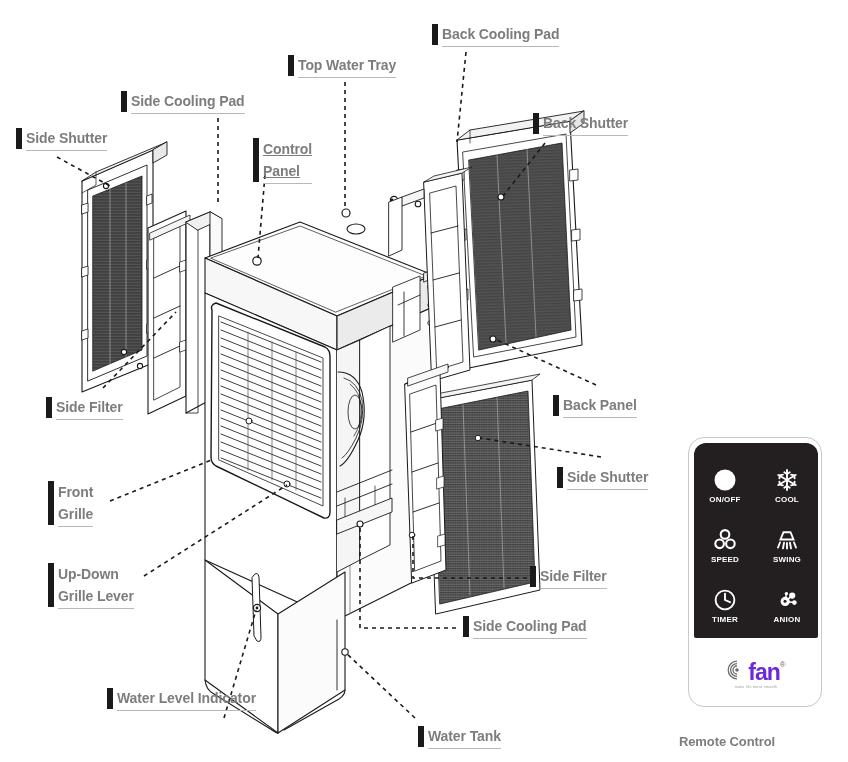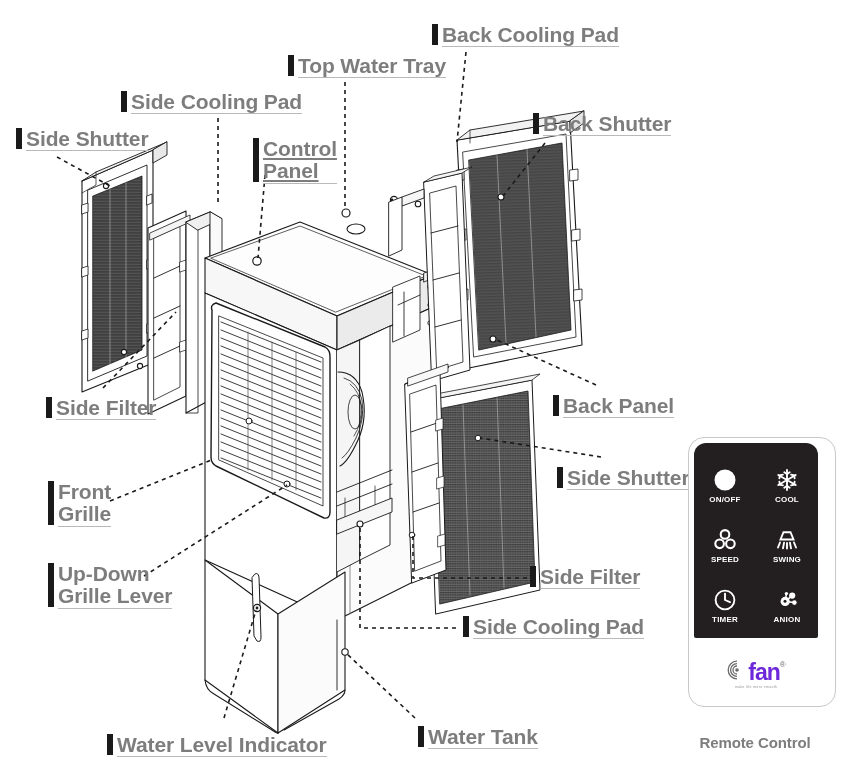--- a/index.html
+++ b/index.html
@@ -33,38 +33,38 @@
   }
   .callout .bar {
     width: 6px;
     background: #1a1a1a;
     flex: 0 0 auto;
     margin-right: 4px;
   }
   .callout .txt {
     color: #7d7d7d;
     font-weight: bold;
-    font-size: 21px;
+    font-size: 14px;
     line-height: 21px;
     letter-spacing: -0.1px;
     border-bottom: 1px solid #b9b9b9;
     padding-bottom: 1px;
   }
   .callout.two-line .txt {
     line-height: 22px;
   }
   .callout.h1 .bar { height: 21px; }
   .callout.h2 .bar { height: 44px; }
 
   
   #remote {
     position: absolute;
     left: 688px;
     top: 437px;
-    width: 148px;
+    width: 134px;
     height: 270px;
     background: #ffffff;
     border: 1px solid #c9c9c9;
     border-radius: 16px;
     box-sizing: border-box;
     overflow: hidden;
   }
   #remote-face {
     position: absolute;
     left: 5px;
@@ -140,26 +140,26 @@
     margin-top: 2px;
   }
   .brand-sub {
     color: #9a9a9a;
     font-size: 3.6px;
     letter-spacing: 0.3px;
     margin-top: 0px;
   }
   #remote-caption {
     position: absolute;
-    left: 688px;
+    left: 660px;
     top: 734px;
     width: 134px;
     text-align: center;
     color: #7d7d7d;
-    font-size: 15px;
+    font-size: 13px;
     font-weight: bold;
     letter-spacing: -0.1px;
   }
 </style>
 </head>
 <body>
 
 <div id="stage">
 
   <svg id="diagram-svg" viewBox="0 0 848 762">
@@ -468,21 +468,21 @@
   <div class="callout h1" style="left:530px; top:566px;">
     <div class="bar"></div>
     <div class="txt">Side Filter</div>
   </div>
 
   <div class="callout h1" style="left:463px; top:616px;">
     <div class="bar"></div>
     <div class="txt">Side Cooling Pad</div>
   </div>
 
-  <div class="callout h1" style="left:107px; top:734px;">
+  <div class="callout h1" style="left:107px; top:688px;">
     <div class="bar"></div>
     <div class="txt">Water Level Indicator</div>
   </div>
 
   <div class="callout h1" style="left:418px; top:726px;">
     <div class="bar"></div>
     <div class="txt">Water Tank</div>
   </div>
 
   <div id="remote">

